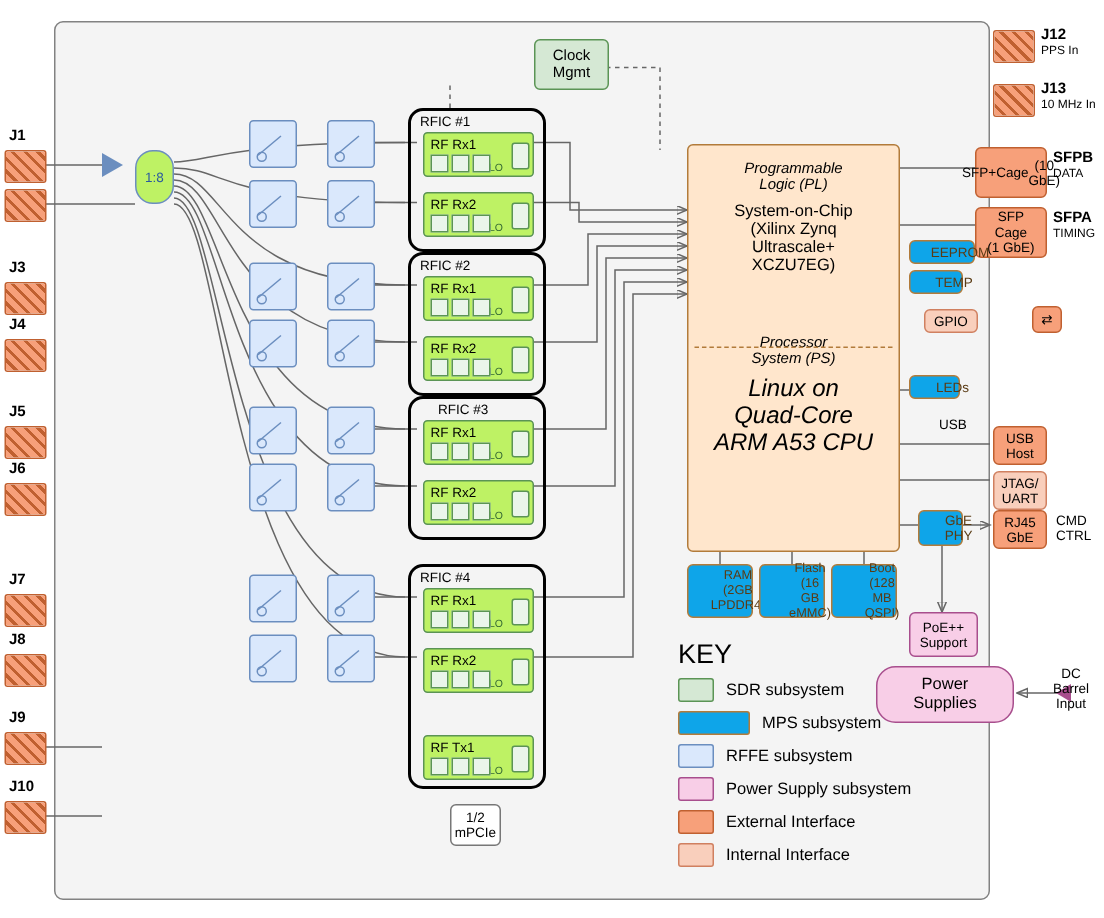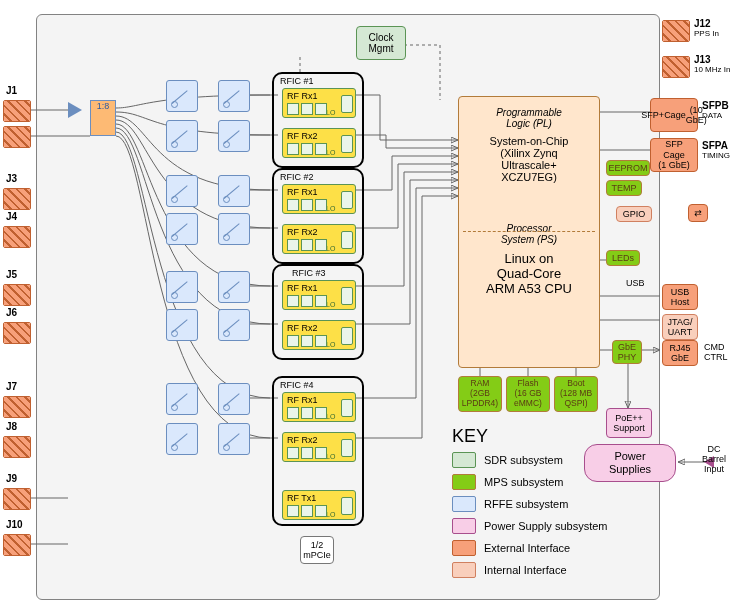--- a/index.html
+++ b/index.html
@@ -2,50 +2,50 @@
 <html><head>
 <meta charset="utf-8">
 <style>
   body { margin:0; font-family: Arial, Helvetica, sans-serif; font-size:10px; background:#fff; }
   .canvas { position:relative; width:736px; height:612px; background:#fff; }
   .board { position:absolute; left:36px; top:14px; width:622px; height:584px;
            background:#f4f4f4; border:1.5px solid #828282; border-radius:6px; }
   .box { position:absolute; border-radius:4px; display:flex; align-items:center;
          justify-content:center; text-align:center; box-sizing:border-box; line-height:1.15; }
   .green { background:#d5e8d4; border:1.5px solid #5b9455; }
-  .tan   { background:#84cc16; border:1.5px solid #b27b3a; color:#5a3b14; }
+  .tan   { background:#0ea5e9; border:1.5px solid #b27b3a; color:#5a3b14;padding-left:24px; }
   .blue  { background:#dae8fc; border:1.5px solid #6b8ebf; }
   .pink  { background:#f8cee7; border:1.5px solid #a84e8d; }
   .coral { background:#f7a07a; border:1.5px solid #c06030; }
   .coral-lt { background:#f9cfbc; border:1.5px solid #d08060; }
   .white { background:#fff; border:1.5px solid #777; }
   .rfic-group { position:absolute; border:2px solid #000; border-radius:10px; }
-  .rf-block { position:absolute; width:72px; height:28px; background:#fde047;
+  .rf-block { position:absolute; width:72px; height:28px; background:#bef264;
               border:1.5px solid #5b9455; border-radius:3px; }
   .rf-block .lbl { position:absolute; left:4px; top:2px; font-size:9px; }
   .rf-block .lo  { position:absolute; left:43px; bottom:1px; font-size:7px; color:#366b33; }
   .rf-block .tiny { position:absolute; border:1px solid #5b9455; background:#eaf5ea; }
   .conn { position:absolute; width:26px; height:20px; border:1.5px solid #c06030;
           border-radius:2px; overflow:hidden; }
   .conn.l { left:3px; }
   .conn.r { right:3px; }
   .hatch { width:100%; height:100%;
            background: repeating-linear-gradient(45deg,#f7a07a 0 4px,#c06030 4px 6px); }
   .conn-lbl { position:absolute; font-size:10px; font-weight:600; }
   .conn-lbl.l { left:6px; transform:translateY(-1px); }
   .conn-lbl.r { right:3px; width:52px; }
   .rffe { position:absolute; width:30px; height:30px; background:#dae8fc;
           border:1.5px solid #6b8ebf; border-radius:3px; }
   .rffe::after { content:""; position:absolute; left:5px; top:22px; width:20px; height:1px;
                  background:#6b8ebf; transform:rotate(-40deg); transform-origin:left; }
   .rffe::before { content:""; position:absolute; left:4px; bottom:3px; width:5px; height:5px;
                   border:1px solid #6b8ebf; border-radius:50%; }
-  .splitter { position:absolute; width:24px; height:34px; background:#fdba74;
-              border:1.5px solid #6b8ebf; border-radius:0; display:flex;
-              align-items:flex-start; justify-content:center; font-size:9px; color:#2b5aa0; }
+  .splitter { position:absolute; width:24px; height:34px; background:#bef264;
+              border:1.5px solid #6b8ebf; border-radius:12px; display:flex;
+              align-items:center; justify-content:center; font-size:9px; color:#2b5aa0; }
   .amp { position:absolute; width:0; height:0; border-top:8px solid transparent;
          border-bottom:8px solid transparent; border-left:14px solid #6b8ebf; }
   .soc { position:absolute; width:140px; height:270px; background:#ffe6cc;
          border:1.5px solid #b27b3a; border-radius:4px; text-align:center; }
   .soc-div { position:absolute; left:4px; right:4px; top:134px; border-top:1.5px dashed #b27b3a; }
   .mem { position:absolute; width:44px; height:36px; }
   .key-title { position:absolute; font-size:18px; font-weight:400; }
   .key-row { position:absolute; display:flex; align-items:center; gap:8px; font-size:11px; }
   .sw { width:22px; height:14px; border-radius:2px; border:1.5px solid; }
   .sw.green { border-color:#5b9455; }
@@ -286,21 +286,21 @@
   <div class="soc" style="left:458px; top:96px;">
     <div style="font-style:italic; font-size:10px; margin-top:10px; white-space:pre;">Programmable
 Logic (PL)</div>
     <div style="font-size:11px; margin-top:6px; white-space:pre;">System-on-Chip
 (Xilinx Zynq
 Ultrascale+
 XCZU7EG)</div>
     <div class="soc-div"></div>
     <div style="font-style:italic; font-size:10px; margin-top:40px; white-space:pre;">Processor
 System (PS)</div>
-    <div style="font-size:13px; margin-top:6px; white-space:pre;">Linux on
+    <div style="font-size:16px; margin-top:6px; white-space:pre;font-style:italic;">Linux on
 Quad-Core
 ARM A53 CPU</div>
   </div>
 
   <div id="mems">
       <div class="box tan mem" style="left:458px; top:376px; flex-direction:column; font-size:8.5px;">
       <div>RAM</div>
         <div>(2GB</div>
         <div>LPDDR4)</div>
       </div>

